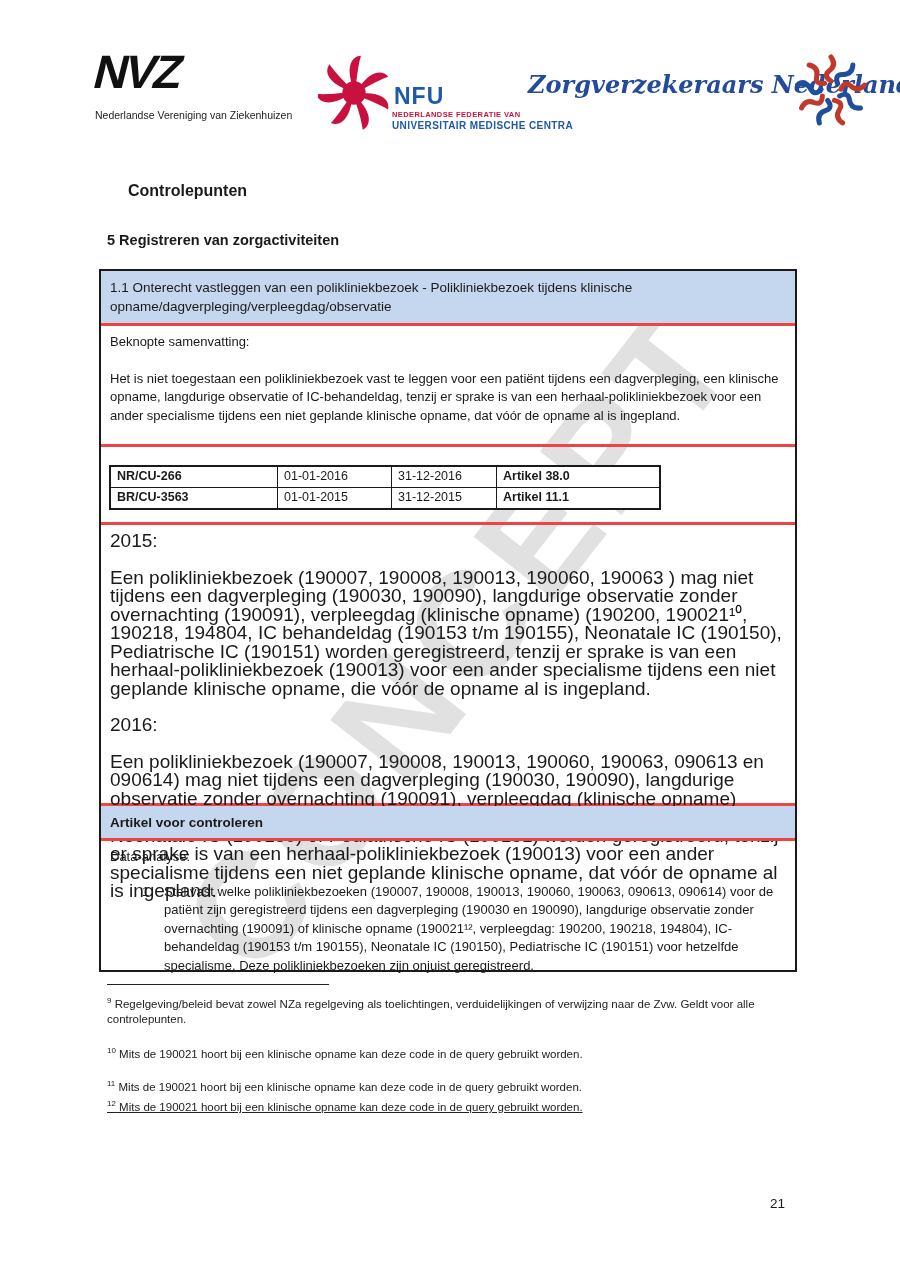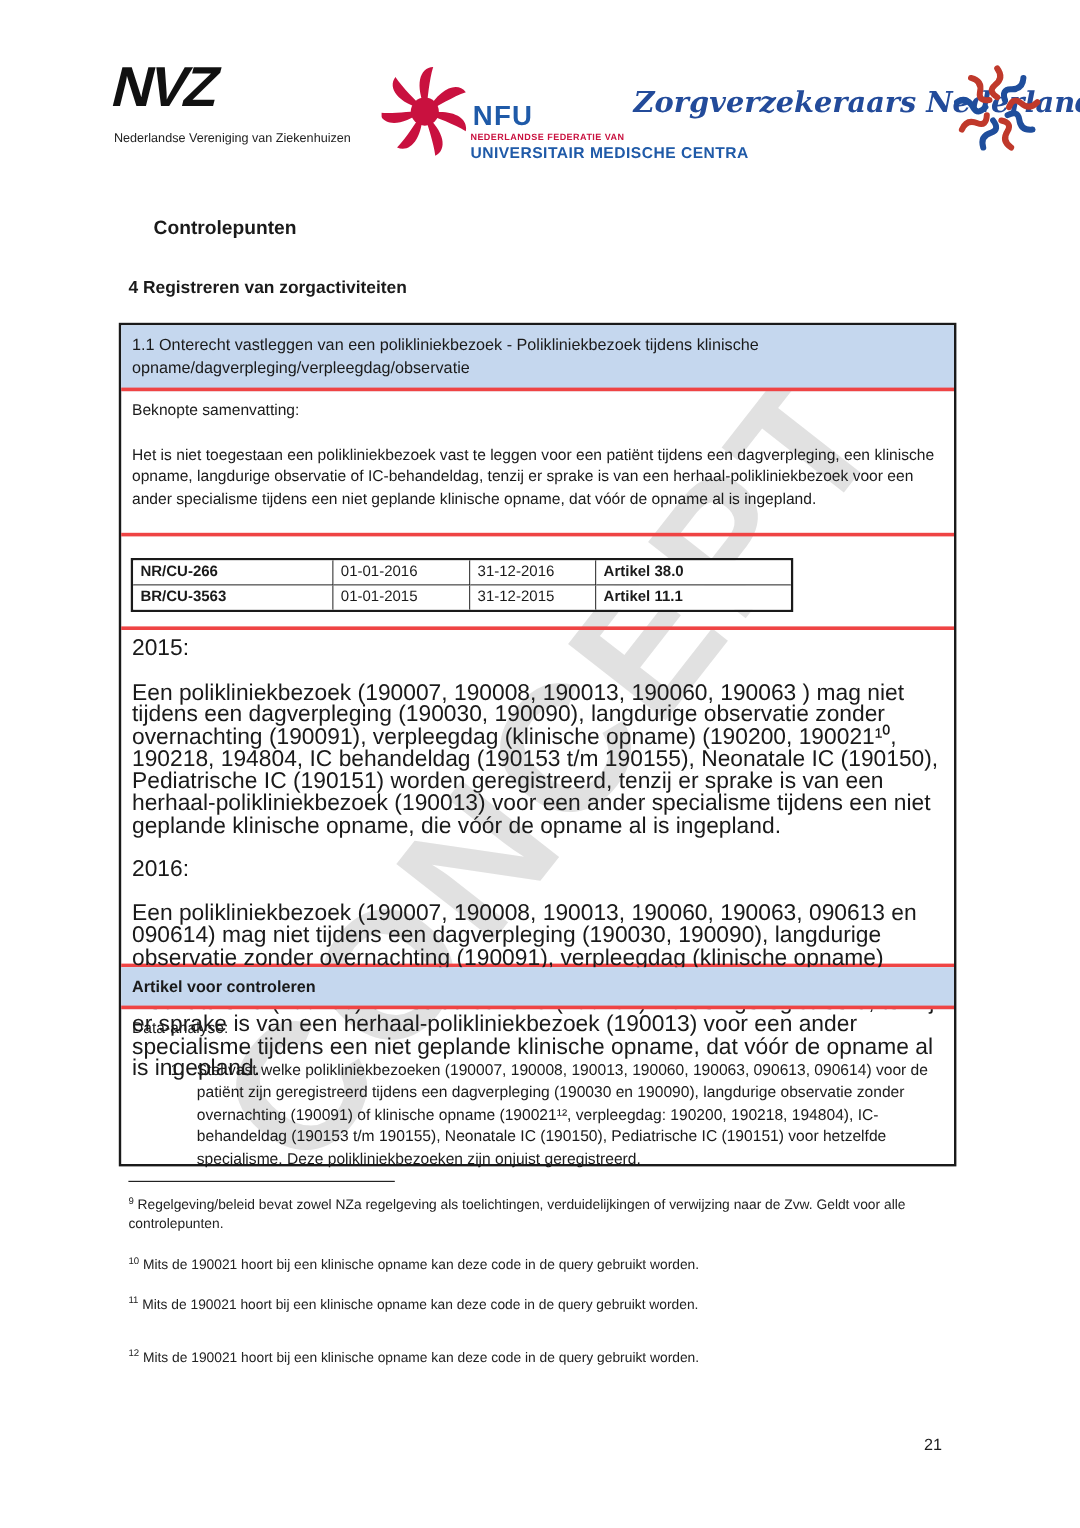--- a/index.html
+++ b/index.html
@@ -17,21 +17,21 @@
 
   
   .logo-row{position:absolute;left:0;top:0;width:900px;height:160px;z-index:2;}
   #nvz{position:absolute;left:95px;top:48px;}
   #nvz .mark{font-size:47px;font-weight:900;letter-spacing:-3px;transform:skewX(-14deg);color:#111;line-height:1;}
   #nvz .caption{margin-top:14px;font-size:10.5px;color:#222;}
   #nfu{position:absolute;left:318px;top:50px;width:210px;}
   #nfu .pin{position:absolute;left:0;top:0;}
   #nfu .abbr{position:absolute;left:76px;top:33px;font-size:23px;font-weight:700;color:#1f5aa8;letter-spacing:1px;}
   #nfu .l1{position:absolute;left:74px;top:60px;font-size:7.5px;font-weight:700;color:#c9113f;letter-spacing:.4px;white-space:nowrap;}
-  #nfu .l2{position:absolute;left:74px;top:70px;font-size:13px;font-weight:700;color:#1f5aa8;letter-spacing:.4px;white-space:nowrap;}
+  #nfu .l2{position:absolute;left:74px;top:70px;font-size:10px;font-weight:700;color:#1f5aa8;letter-spacing:.4px;white-space:nowrap;}
   #zn{position:absolute;left:528px;top:70px;}
   #zn .name{font-family:"DejaVu Serif", serif;font-style:italic;font-weight:700;font-size:24px;color:#234b9a;white-space:nowrap;}
   #zn-figures{position:absolute;left:788px;top:46px;}
 
   
   #doc-title{position:absolute;left:128px;top:182px;font-size:16px;font-weight:700;z-index:2;}
   #section-heading{position:absolute;left:107px;top:232px;font-size:14.5px;font-weight:700;z-index:2;}
 
   
   #control-box{
@@ -62,21 +62,21 @@
   .list-item .num{width:22px;margin-left:32px;flex:0 0 auto;}
   .list-item .txt{flex:1;padding-right:4px;}
 
   
   #fn-sep{position:absolute;left:107px;top:984px;width:222px;border-top:1.5px solid #222;z-index:2;}
   .footnote{position:absolute;left:107px;width:690px;font-size:11.5px;line-height:15px;color:#222;z-index:2;}
   .footnote sup{font-size:8px;}
   #fn-9{top:993px;}
   #fn-10{top:1043px;}
   #fn-11{top:1076px;}
-  #fn-12{top:1120px;}
+  #fn-12{top:1096px;text-decoration:underline;}
 
   #page-number{position:absolute;left:770px;top:1196px;font-size:13.5px;z-index:2;}
 </style>
 </head>
 <body>
 
 <div id="page">
 
   <div id="watermark">CONCEPT</div>
 
@@ -120,21 +120,21 @@
           <path stroke="#1f4e9c" transform="rotate(200)" d="M0,-34 q6,8 -2,14 q-6,5 2,10"></path>
           <path stroke="#c0392b" transform="rotate(240)" d="M0,-34 q6,8 -2,14 q-6,5 2,10"></path>
           <path stroke="#1f4e9c" transform="rotate(280)" d="M0,-34 q6,8 -2,14 q-6,5 2,10"></path>
           <path stroke="#c0392b" transform="rotate(320)" d="M0,-34 q6,8 -2,14 q-6,5 2,10"></path>
         </g>
       </svg>
     </span>
   </div>
 
   <div id="doc-title">Controlepunten</div>
-  <div id="section-heading">4 Registreren van zorgactiviteiten</div>
+  <div id="section-heading">5 Registreren van zorgactiviteiten</div>
 
   <div id="control-box">
 
     <div id="cb-header" class="cb-section cb-blue">1.1 Onterecht vastleggen van een polikliniekbezoek - Polikliniekbezoek tijdens klinische opname/dagverpleging/verpleegdag/observatie</div>
 
     <div id="cb-summary" class="cb-section">
       <div class="label">Beknopte samenvatting:</div>
       <div>Het is niet toegestaan een polikliniekbezoek vast te leggen voor een patiënt tijdens een dagverpleging, een klinische opname, langdurige observatie of IC-behandeldag, tenzij er sprake is van een herhaal-polikliniekbezoek voor een ander specialisme tijdens een niet geplande klinische opname, dat vóór de opname al is ingepland.</div>
     </div>
 

